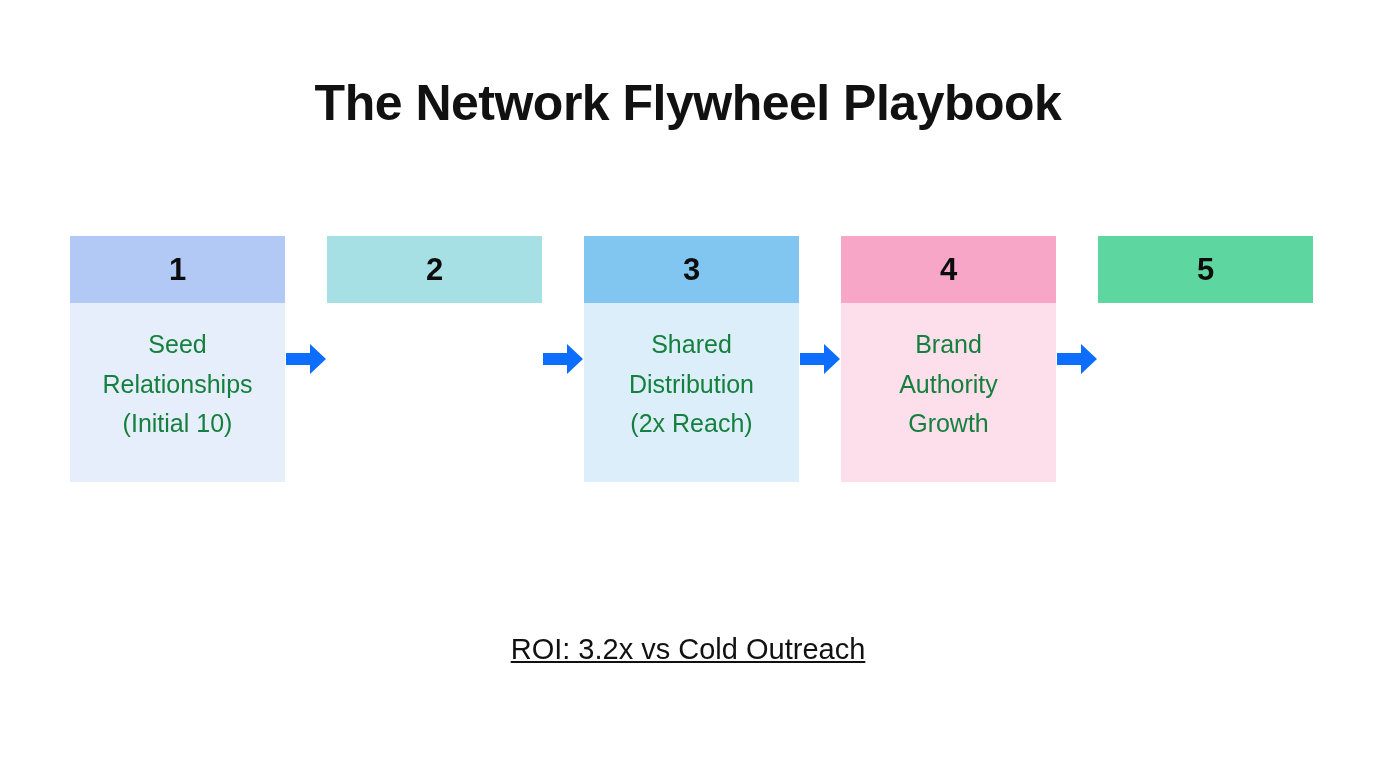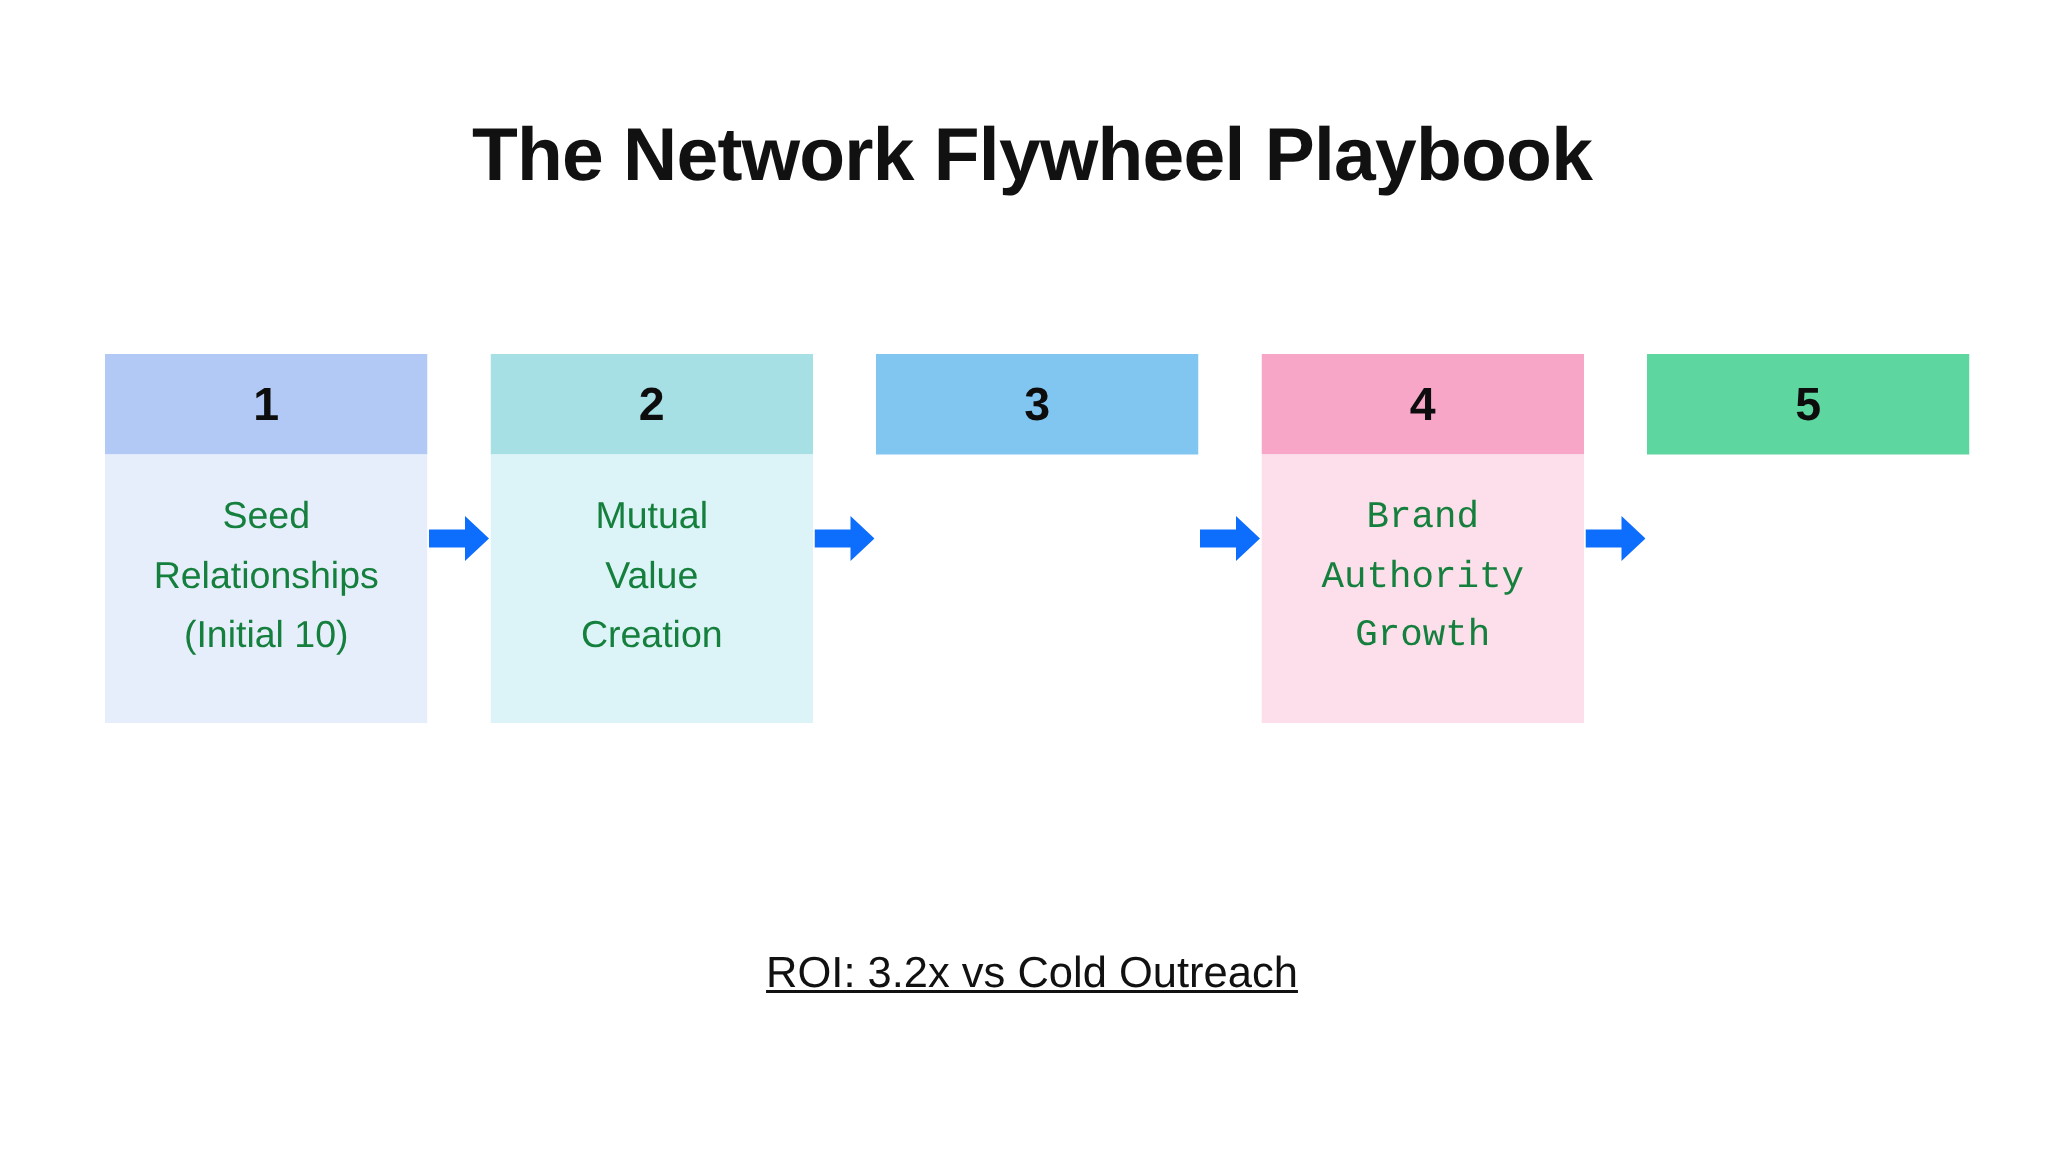--- a/index.html
+++ b/index.html
@@ -131,46 +131,46 @@
     </div>
 
     <div class="arrow">
       <svg width="40" height="32" viewBox="0 0 40 32" aria-hidden="true">
         <polygon points="0,10 24,10 24,1 40,16 24,31 24,22 0,22" fill="#0d6efd"></polygon>
       </svg>
     </div>
 
     <div class="card">
       <div class="card-header" style="background: rgb(166, 223, 228);">2</div>
-      <div class="card-body" style="background: rgb(220, 243, 247);">
-        <div class="card-label">Mutual
-Value
-Creation</div>
+    </div>
+
+    <div class="arrow">
+      <svg width="40" height="32" viewBox="0 0 40 32" aria-hidden="true">
+        <polygon points="0,10 24,10 24,1 40,16 24,31 24,22 0,22" fill="#0d6efd"></polygon>
+      </svg>
+    </div>
+
+    <div class="card">
+      <div class="card-header" style="background: rgb(128, 198, 240);">3</div>
+      <div class="card-body" style="background: rgb(221, 238, 251);">
+        <div class="card-label">Shared
+Distribution
+(2x Reach)</div>
       </div>
     </div>
 
     <div class="arrow">
       <svg width="40" height="32" viewBox="0 0 40 32" aria-hidden="true">
         <polygon points="0,10 24,10 24,1 40,16 24,31 24,22 0,22" fill="#0d6efd"></polygon>
       </svg>
     </div>
 
     <div class="card">
-      <div class="card-header" style="background: rgb(128, 198, 240);">3</div>
-    </div>
-
-    <div class="arrow">
-      <svg width="40" height="32" viewBox="0 0 40 32" aria-hidden="true">
-        <polygon points="0,10 24,10 24,1 40,16 24,31 24,22 0,22" fill="#0d6efd"></polygon>
-      </svg>
-    </div>
-
-    <div class="card">
       <div class="card-header" style="background: rgb(248, 166, 200);">4</div>
-      <div class="card-body" style="background: rgb(252, 223, 234); font-family: Liberation Mono, monospace;">
+      <div class="card-body" style="background: rgb(252, 223, 234);">
         <div class="card-label">Brand
 Authority
 Growth</div>
       </div>
     </div>
 
     <div class="arrow">
       <svg width="40" height="32" viewBox="0 0 40 32" aria-hidden="true">
         <polygon points="0,10 24,10 24,1 40,16 24,31 24,22 0,22" fill="#0d6efd"></polygon>
       </svg>

